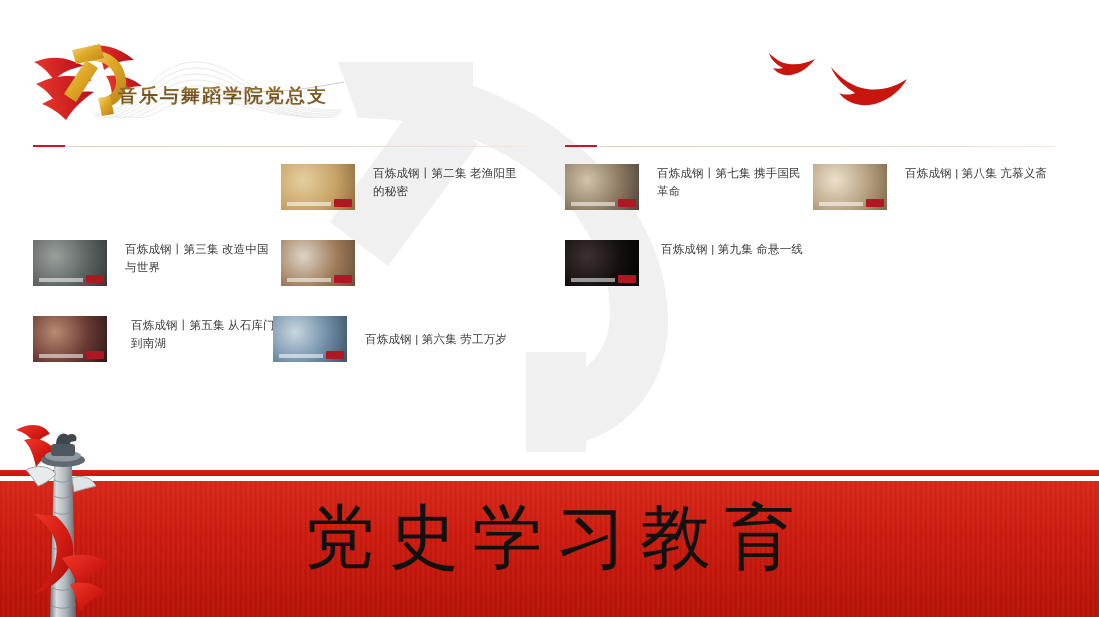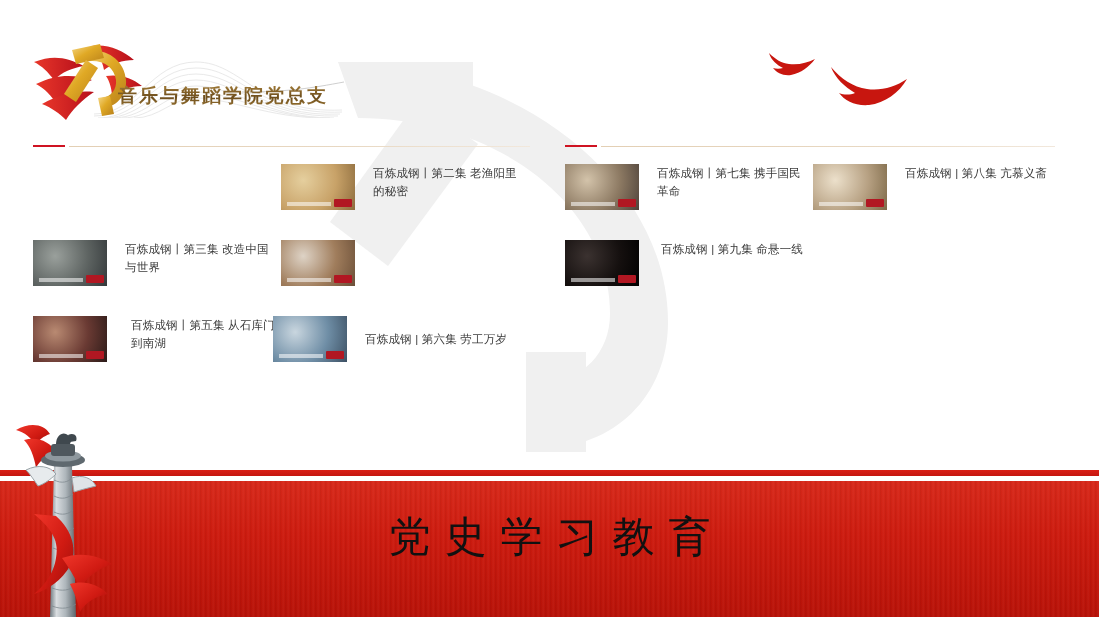--- a/index.html
+++ b/index.html
@@ -99,21 +99,21 @@
   .banner {
     position:absolute; left:0; top:481px; width:1099px; height:136px;
     background:
       repeating-linear-gradient(90deg, rgba(0,0,0,.055) 0px, rgba(0,0,0,0) 2px, rgba(255,255,255,.04) 3px, rgba(0,0,0,0) 5px),
       linear-gradient(180deg,#d7291a 0%,#cd1b0f 40%,#b81208 100%);
     z-index:2;
   }
   .banner-title {
     position:absolute; left:0; top:505px; width:1099px;
     text-align:center;
-    font-size:42px;
+    font-size:70px;
     line-height:64px;
     letter-spacing:14px;
     color:#111111;
     font-weight:400;
     font-family:"DejaVu Sans","Liberation Sans",sans-serif;
     text-indent:14px;
     z-index:4;
   }
   .huabiao {
     position:absolute; left:4px; top:418px;

